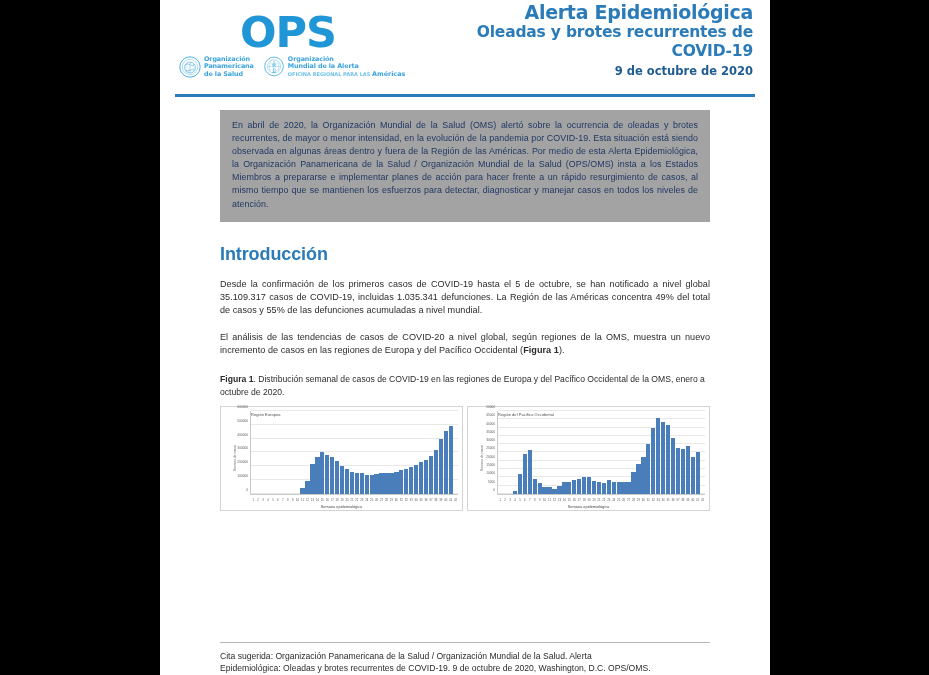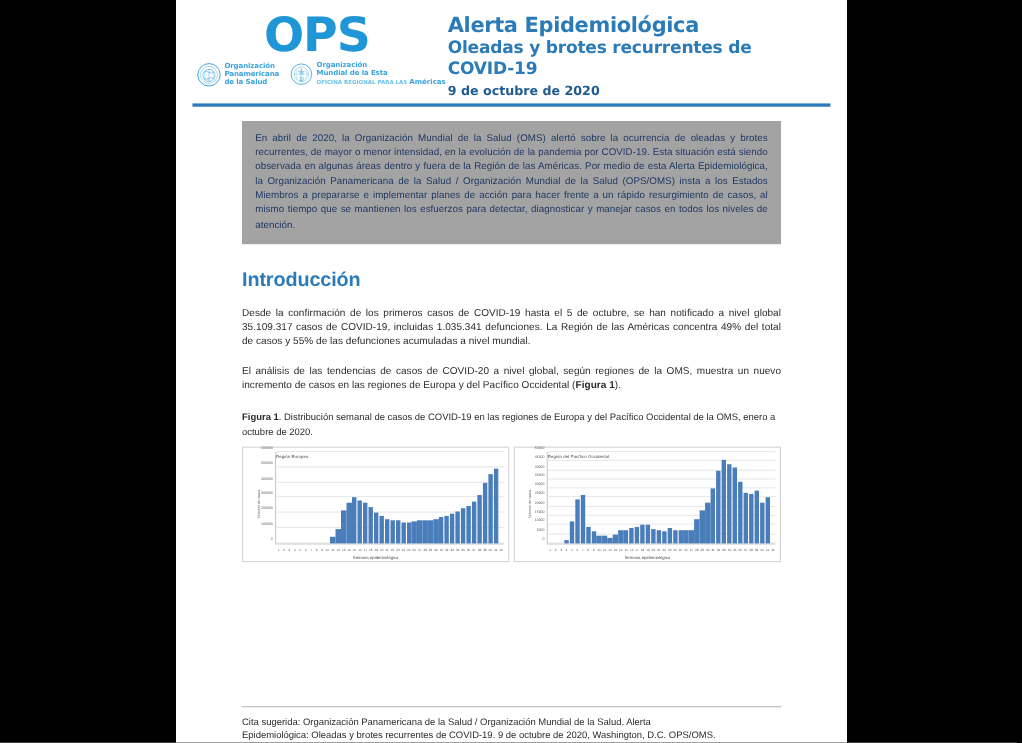--- a/index.html
+++ b/index.html
@@ -77,21 +77,22 @@
     font-size: 5px;
     color: #6fc0e8;
     letter-spacing: 0;
   }
   .logo-text .sub b {
     font-size: 6.4px;
     color: #3aa3dd;
   }
   .title-block {
     flex: 1 1 auto;
-    padding-top: 12px;
+    text-align: right;
+    padding-top: 1px;
     padding-right: 2px;
   }
   .title-main {
     font-family: "DejaVu Sans", sans-serif;
     font-weight: bold;
     font-size: 19px;
     line-height: 22px;
     color: #2b7bb9;
     letter-spacing: -0.3px;
   }
@@ -340,21 +341,21 @@
                 <circle cx="20" cy="19" r="12" fill="none" stroke="#6fc0e8" stroke-width="0.9"></circle>
                 <path d="M20 7 v24 M8 19 h24" stroke="#6fc0e8" stroke-width="0.7"></path>
                 <path d="M13 11 q-4 8 0 16 M27 11 q4 8 0 16" fill="none" stroke="#6fc0e8" stroke-width="0.7"></path>
                 <path d="M20 9 l1.6 4.6 h4.8 l-3.9 2.9 1.5 4.6 -4-2.9 -4 2.9 1.5-4.6 -3.9-2.9 h4.8 z" fill="#3aa3dd" opacity="0.5"></path>
                 <path d="M19 22 v8 M17 30 h6" stroke="#3aa3dd" stroke-width="1.1"></path>
                 <path d="M22 23 q4 3 0 6" fill="none" stroke="#3aa3dd" stroke-width="1"></path>
               </svg>
             </span>
             <span class="logo-text">
               <span>Organización</span><br>
-              <span>Mundial de la Esta</span><br>
+              <span>Mundial de la Alerta</span><br>
               <span class="sub"><span>OFICINA REGIONAL PARA LAS</span> <b>Américas</b></span>
             </span>
           </div>
 
         </div>
       </div>
 
       <div class="title-block">
         <div class="title-main">Alerta Epidemiológica</div>
         <div class="title-sub">Oleadas y brotes recurrentes de</div>

